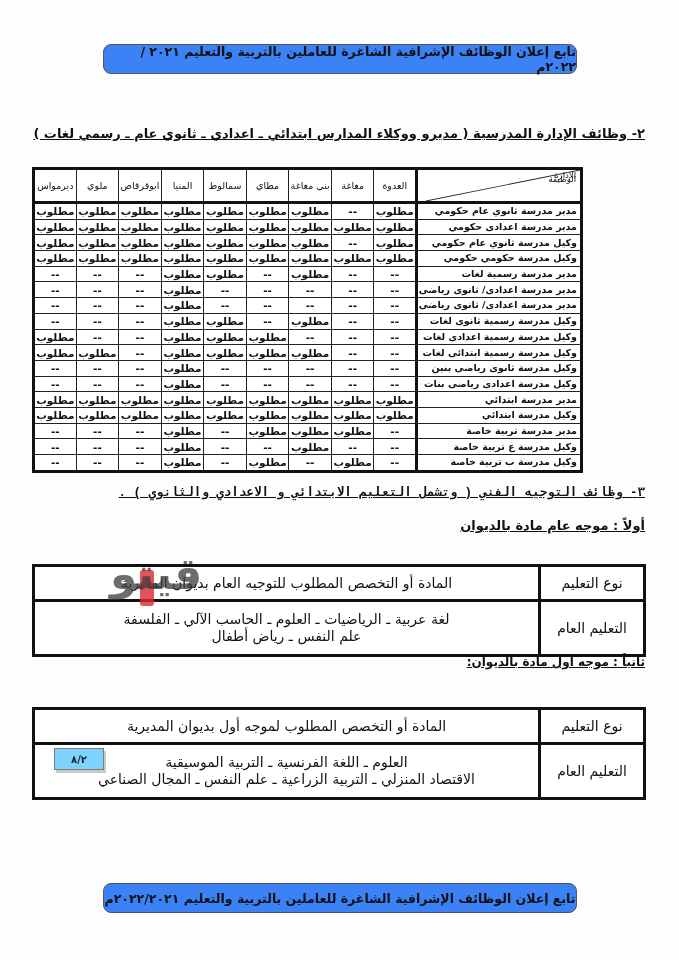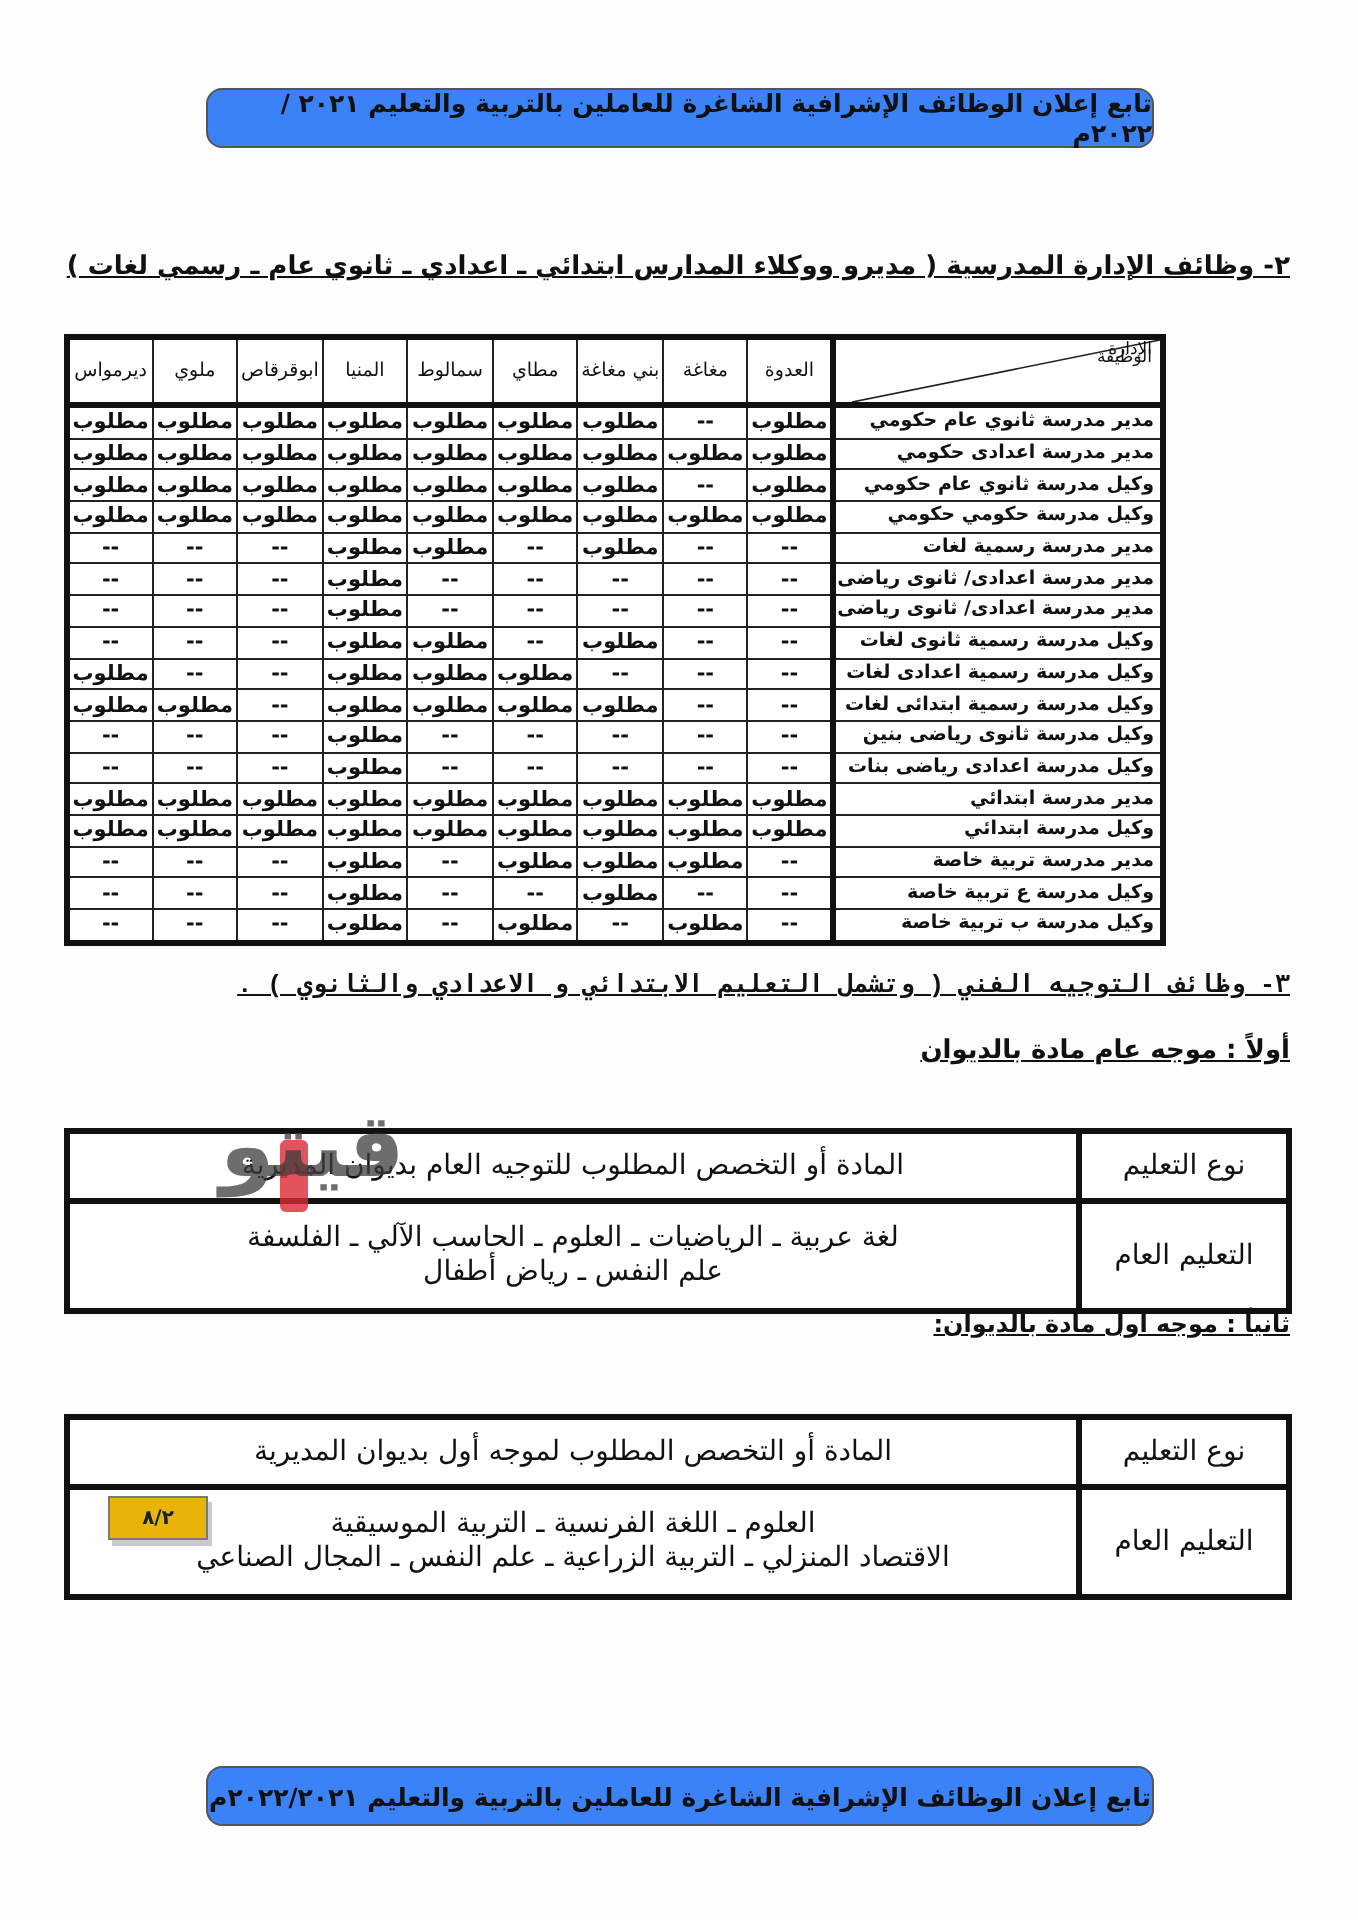--- a/index.html
+++ b/index.html
@@ -32,21 +32,21 @@
   table.sub tr.h td { height:30px; border-bottom:3px solid #111; }
   #sub1 { top:564px; }
   #sub1 tr.b td { height:50px; }
   #sub2 { top:707px; }
   #sub2 tr.b td { height:50px; }
   .multi div { line-height:17px; }
   .watermark { position:absolute; left:110px; top:548px; width:80px; height:70px; pointer-events:none; }
   .wm-text { position:absolute; left:0; top:0; font-size:44px; font-weight:bold; color:rgba(60,60,60,0.75);
              font-family:"DejaVu Sans", sans-serif; letter-spacing:-4px; }
   .wm-mid { position:absolute; left:30px; top:22px; width:14px; height:36px; background:rgba(220,40,50,0.8); border-radius:3px; }
-  .page-badge { position:absolute; left:54px; top:748px; width:48px; height:20px; background:#eab308;
+  .page-badge { position:absolute; left:54px; top:748px; width:48px; height:20px; background:#7dd3fc;
                 border:1px solid #7a7a7a; box-shadow:2px 3px 0 #c9c9c9; color:#123; font-size:10px; font-weight:bold;
                 display:flex; align-items:center; justify-content:center; }
 </style>
 </head>
 <body>
 
 <div class="banner top">
   <span>تابع إعلان الوظائف الإشرافية الشاغرة للعاملين بالتربية والتعليم ٢٠٢١ /٢٠٢٢م</span>
 </div>
 

